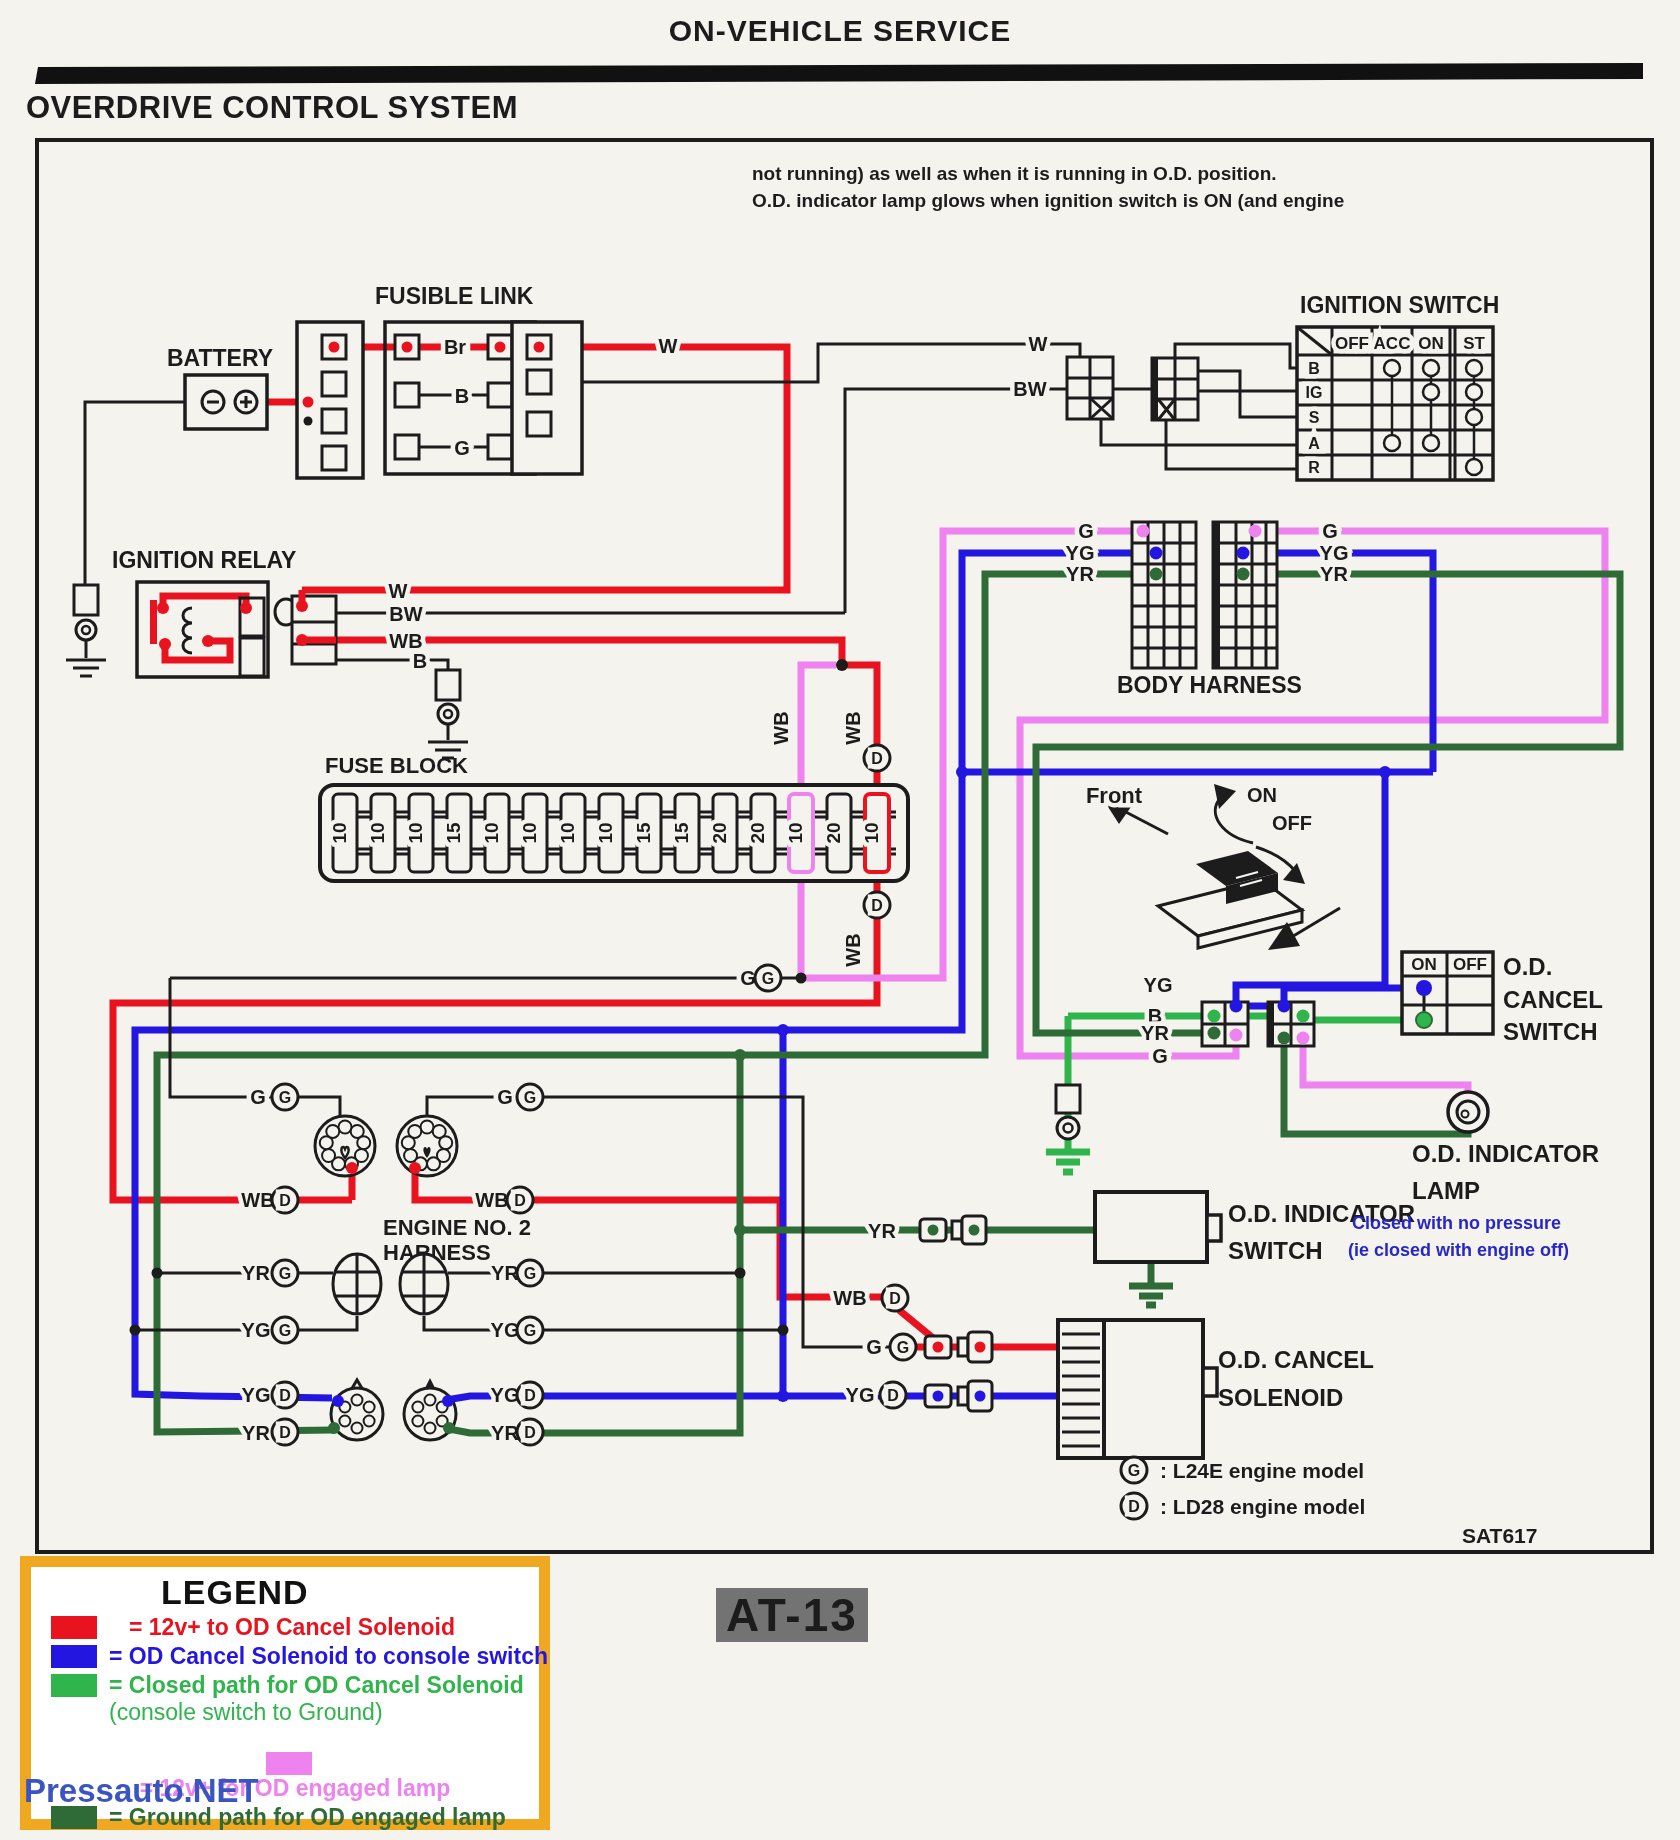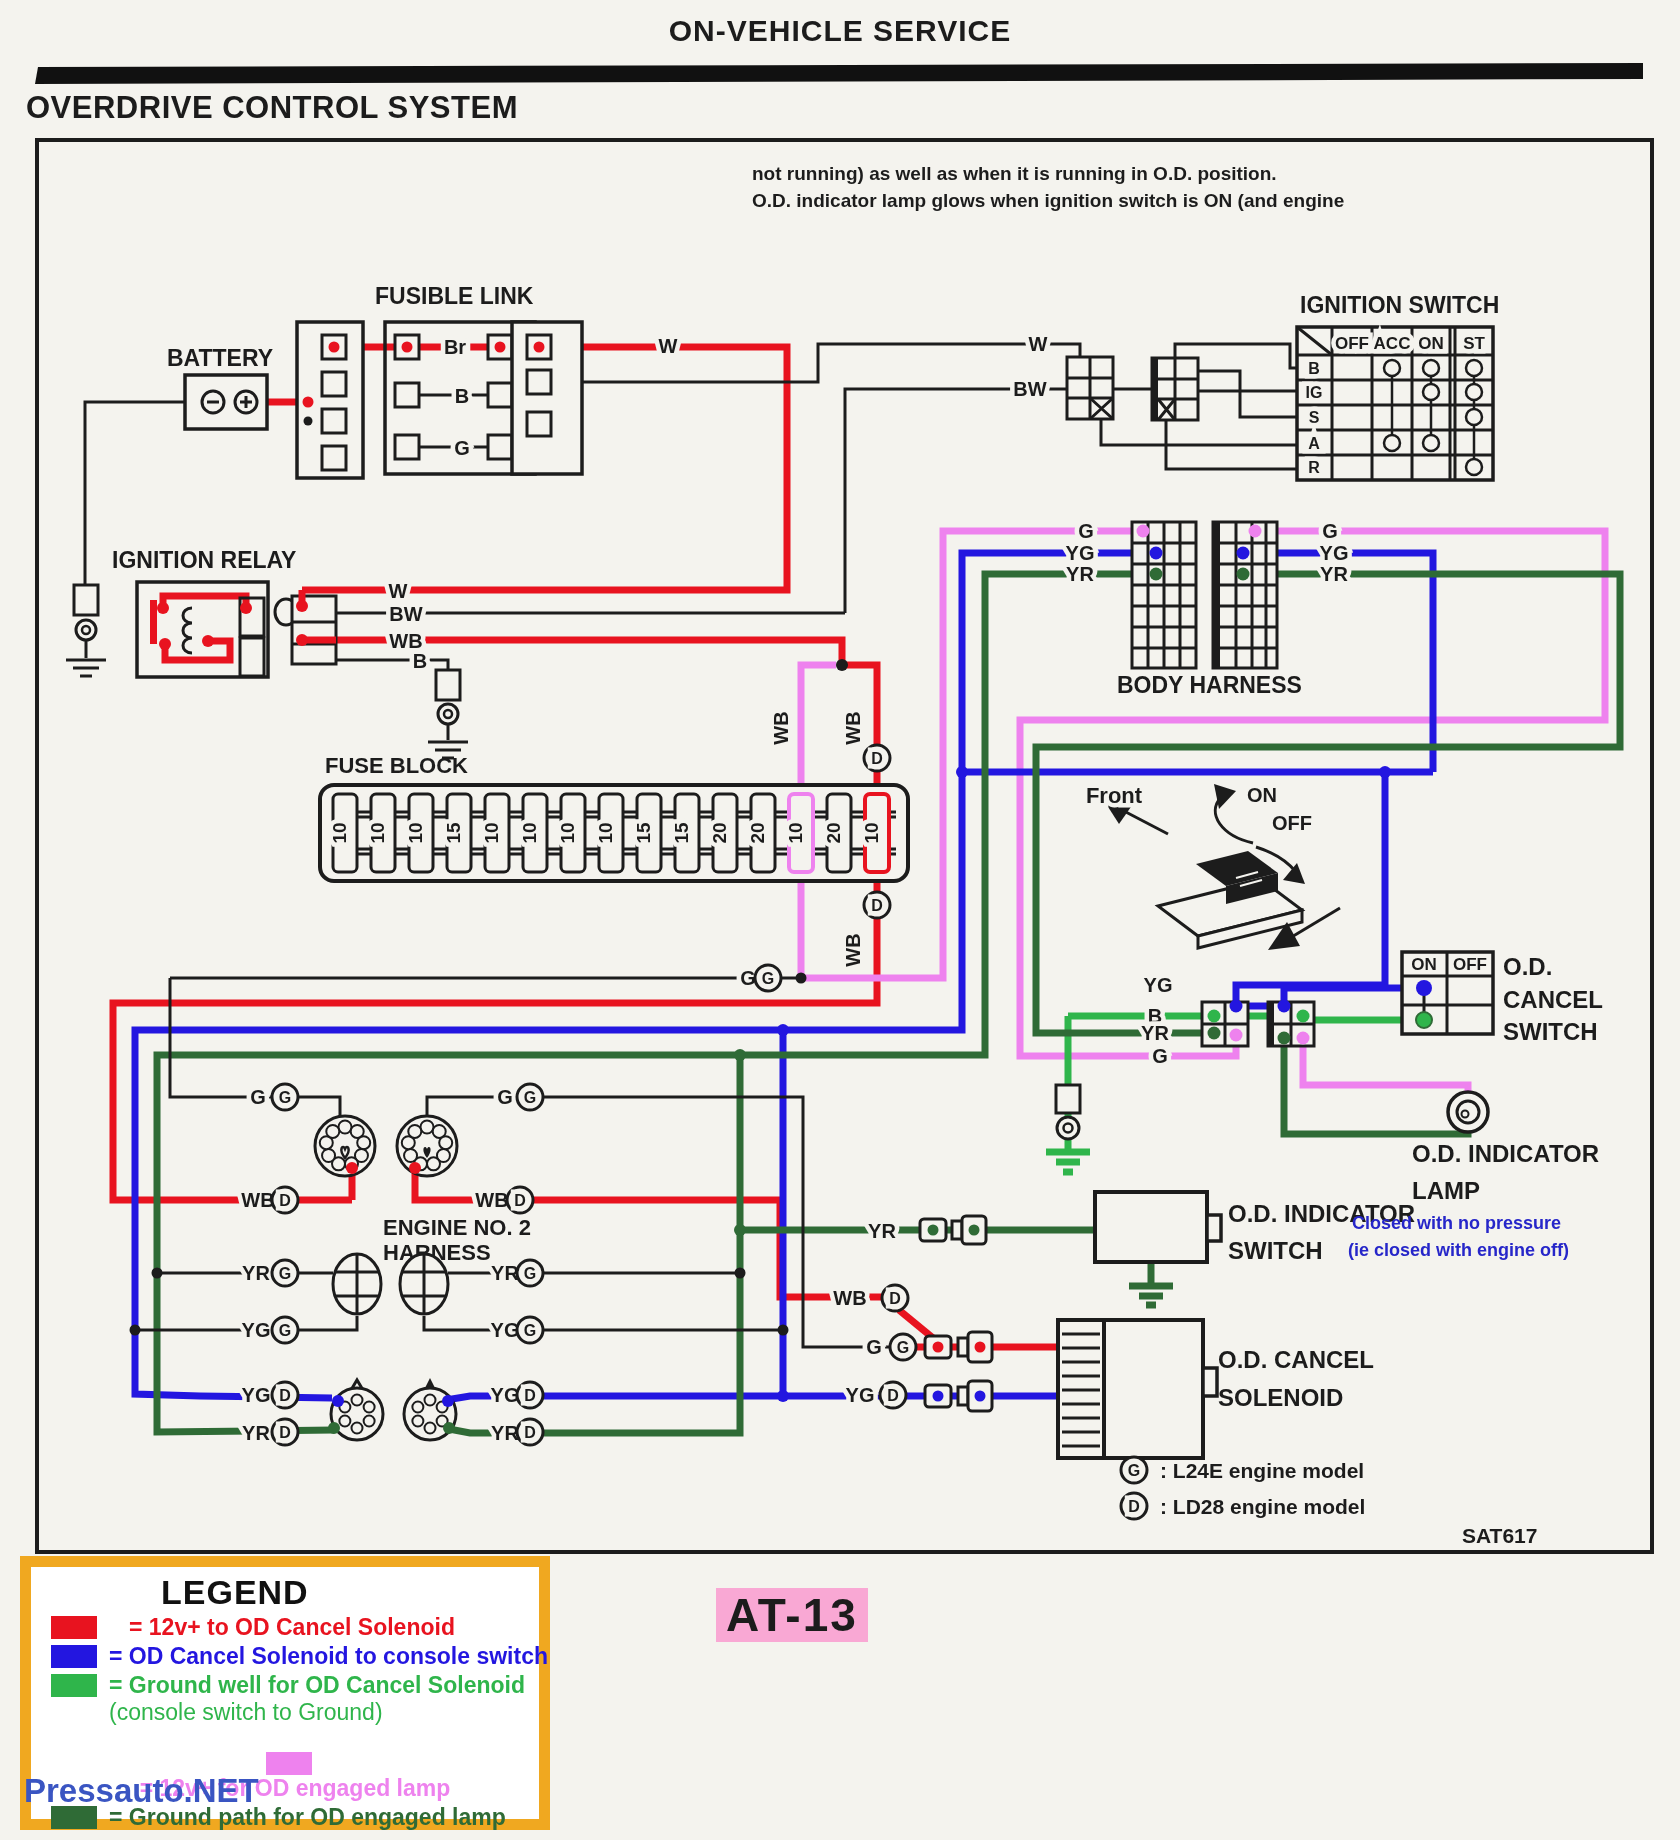--- a/index.html
+++ b/index.html
@@ -22,21 +22,21 @@
   .box{fill:none;stroke:var(--ink);}
   .paperfill{fill:var(--paper);stroke:var(--ink);}
   
   .legend{top:1556px;left:20px;width:508px;height:252px;background:#fff;border:11px solid var(--gold);}
   .legend h1{margin:6px 0 2px 130px;font-size:34px;letter-spacing:1px;color:#111;}
   .lrow{display:flex;align-items:center;margin:2px 0 0 20px;}
   .lrow.gap{margin-top:26px;flex-direction:column;}
   .lsw{width:46px;height:23px;margin-right:12px;flex:0 0 auto;}
   .ltx{font-size:23px;font-weight:700;white-space:nowrap;}
   .ltx2{font-size:23px;font-weight:400;margin-left:78px;margin-top:0px;}
-  .at13{top:1588px;left:716px;font-size:46px;font-weight:700;letter-spacing:2px;background:#f9a8d4;padding:0 10px;}
+  .at13{top:1588px;left:716px;font-size:46px;font-weight:700;letter-spacing:2px;background:#737373;padding:0 10px;}
   .wm{top:1772px;left:24px;font-size:33px;font-weight:700;color:var(--watermark);z-index:5;}
   .anno{fill:var(--annotation);}
 </style>
 </head>
 <body>
 
 <div class="page">
 
   <div class="abs section">OVERDRIVE CONTROL SYSTEM</div>
   <div class="abs pgtitle">ON-VEHICLE SERVICE</div>
@@ -562,21 +562,21 @@
         <div class="lrow">
           <span class="lsw" style="background: var(--red);"></span>
           <span class="ltx" style="color: var(--red); margin-left: 20px;">= 12v+ to OD Cancel Solenoid</span>
         </div>
         <div class="lrow">
           <span class="lsw" style="background: var(--blue);"></span>
           <span class="ltx" style="color: var(--blue);">= OD Cancel Solenoid to console switch</span>
         </div>
         <div class="lrow">
           <span class="lsw" style="background: var(--lightgreen);"></span>
-          <span class="ltx" style="color: var(--lightgreen);">= Ground well for OD Cancel Solenoid</span>
+          <span class="ltx" style="color: var(--lightgreen);">= Closed path for OD Cancel Solenoid</span>
         </div>
         <div class="ltx2" style="color: var(--lightgreen);">(console switch to Ground)</div>
         <div class="lrow gap">
           <span class="lsw" style="background: var(--pink);"></span>
           <span class="ltx" style="color: var(--pink);">= 12v+ for OD engaged lamp</span>
         </div>
         <div class="lrow">
           <span class="lsw" style="background: var(--darkgreen);"></span>
           <span class="ltx" style="color: var(--darkgreen);">= Ground path for OD engaged lamp</span>
         </div>

